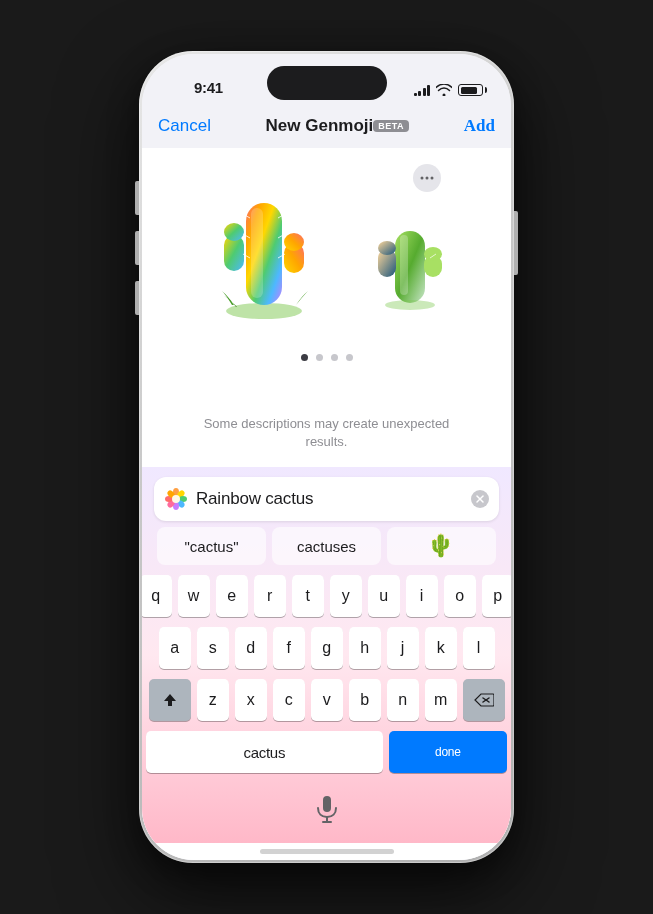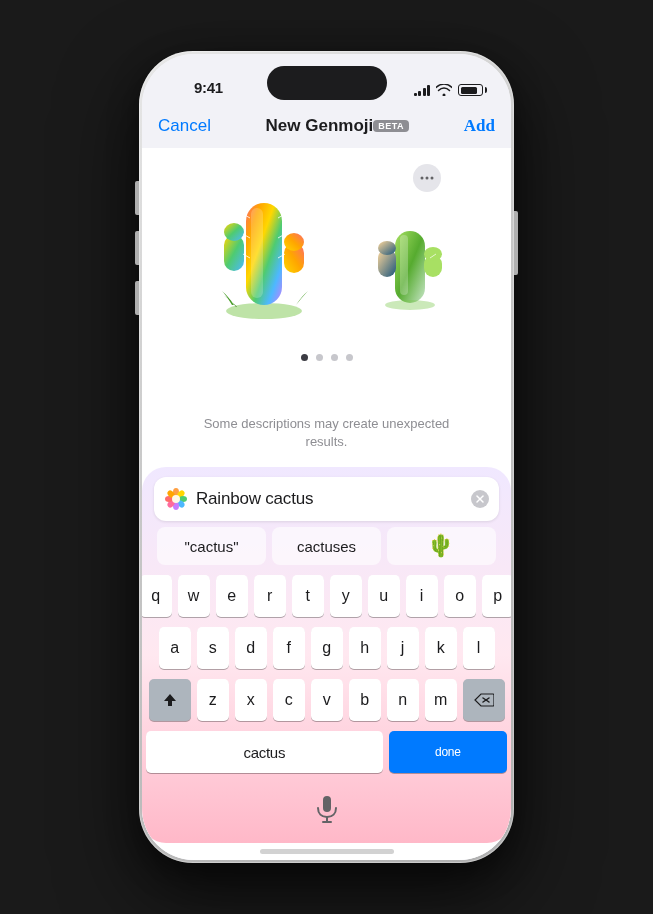--- a/index.html
+++ b/index.html
@@ -286,21 +286,20 @@
       margin-bottom: 16px;
       line-height: 1.4;
       margin-top: 34px;
     }
 
     
     .keyboard-container {
       width: 100%;
       background: linear-gradient(180deg, #f0e8ff 0%, #ffe8f0 50%, #ffb8c8 100%);
       flex-shrink: 0;
-      border-radius: 24px;
     }
 
     
     .search-row {
       padding: 10px 12px 6px;
     }
 
     .search-input-wrap {
       background: white;
       border-radius: 12px;

